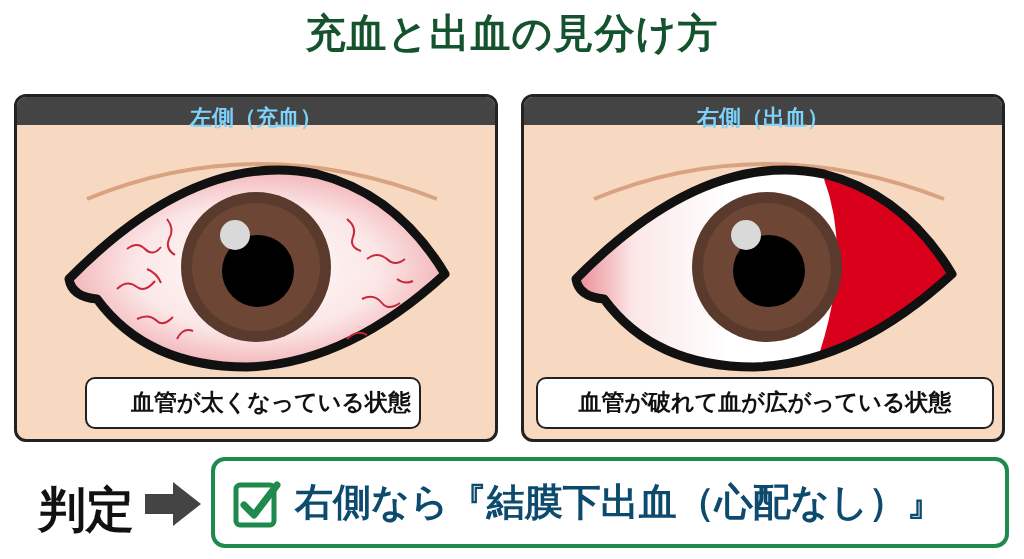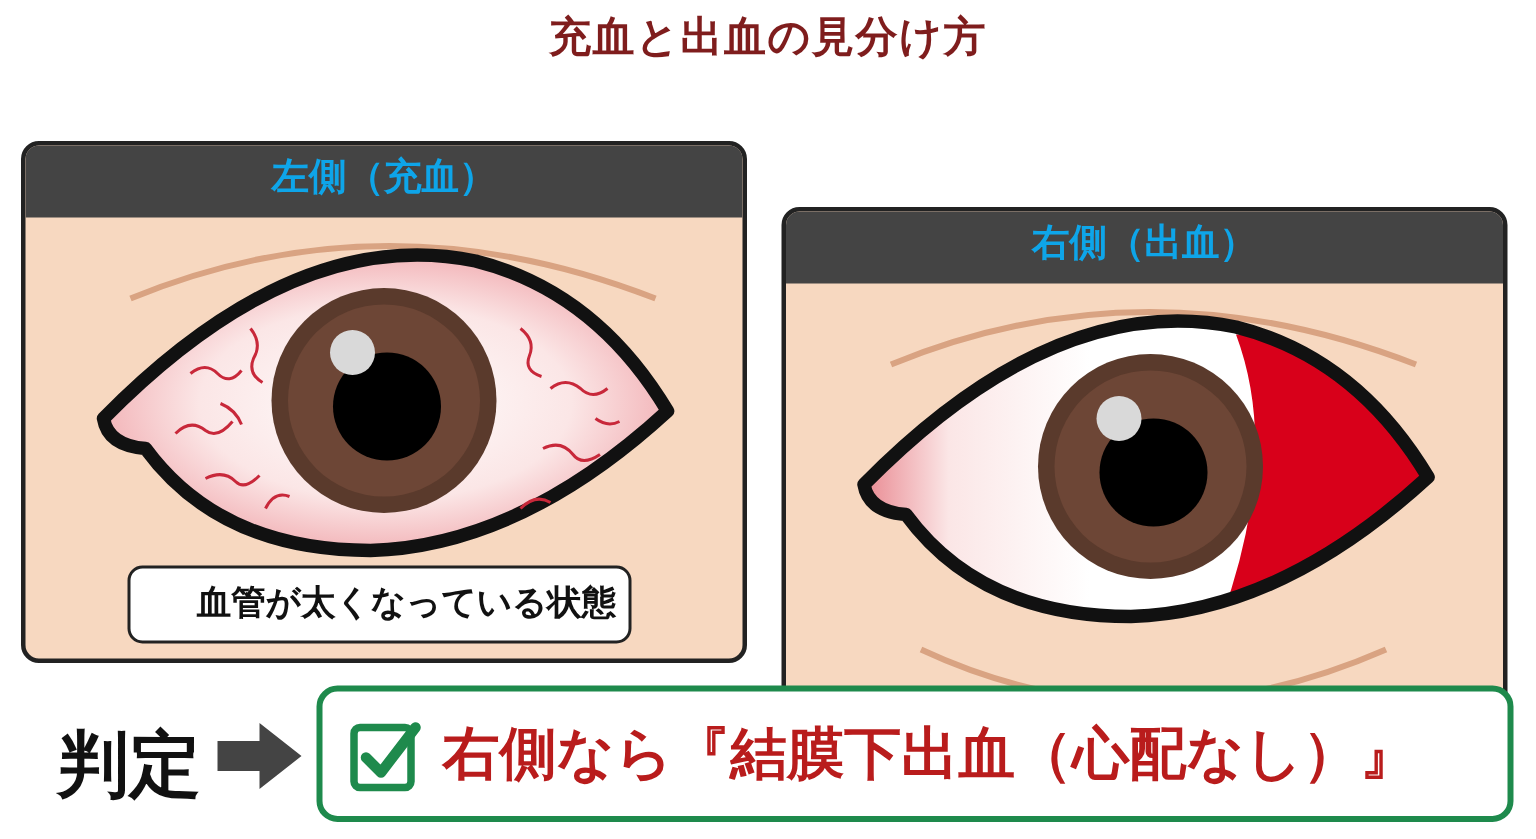--- a/index.html
+++ b/index.html
@@ -1,30 +1,30 @@
 <!DOCTYPE html>
 <html><head>
 <meta charset="utf-8">
 <style>
   html,body{margin:0;padding:0;}
   body{width:1024px;height:559px;background:#ffffff;position:relative;overflow:hidden;font-family:"DejaVu Sans","Liberation Sans",sans-serif;}
-  .title{position:absolute;left:0;top:6px;width:1024px;text-align:center;font-size:28px;font-weight:bold;color:#7f1d1d;letter-spacing:1px;}
+  .title{position:absolute;left:0;top:6px;width:1024px;text-align:center;font-size:40px;font-weight:bold;color:#14532d;letter-spacing:1px;}
   .panel{position:absolute;top:94px;width:484px;height:348px;border:3px solid #222;border-radius:12px;background:#f7d8c0;overflow:hidden;box-sizing:border-box;}
   .panel.left{left:14px;}
-  .panel.right{left:521px;margin-top:44px;}
-  .panel-header{height:48px;background:#444444;color:#0ea5e9;text-align:center;font-size:25px;font-weight:bold;line-height:42px;}
+  .panel.right{left:521px;}
+  .panel-header{height:28px;background:#444444;color:#7dd3fc;text-align:center;font-size:22px;font-weight:bold;line-height:42px;}
   .eye-svg{position:absolute;left:0;top:42px;width:478px;height:300px;}
   .bubble{position:absolute;background:#fff;border:2.5px solid #222;border-radius:10px;font-weight:bold;color:#111;text-align:center;box-sizing:border-box;}
   .bubble.left{left:68px;top:280px;width:336px;height:52px;font-size:23px;line-height:47px;padding-left:36px;}
   .bubble.right{left:12px;top:280px;width:458px;height:52px;font-size:23px;line-height:47px;}
   .verdict-label{position:absolute;left:38px;top:478px;font-size:48px;font-weight:bold;color:#111;}
   .arrow{position:absolute;left:143px;top:480px;width:60px;height:48px;}
   .verdict-box{position:absolute;left:211px;top:457px;width:798px;height:91px;border:4px solid #1e8a4c;border-radius:14px;box-sizing:border-box;background:#fff;}
   .check{position:absolute;left:18px;top:16px;width:48px;height:52px;}
-  .verdict-text{position:absolute;left:80px;top:10px;font-size:38px;font-weight:bold;color:#b91c1c;line-height:62px;white-space:nowrap;text-align:right;}
+  .verdict-text{position:absolute;left:80px;top:10px;font-size:38px;font-weight:bold;color:#0c4a6e;line-height:62px;white-space:nowrap;text-align:right;}
 </style>
 </head>
 <body>
 
 <div class="title">充血と出血の見分け方</div>
 
 <div class="panel left">
   <div class="panel-header">左側（充血）</div>
   <svg class="eye-svg" viewBox="0 0 478 300">
     <defs>
@@ -77,20 +77,21 @@
     <path d="M52 140 Q180 10 300 35 Q380 55 428 135 Q330 225 230 228 Q130 228 80 160 Q55 158 52 140 Z" fill="url(#whiteR)"></path>
     <g clip-path="url(#eyeClipR)">
       <path d="M300 40 Q330 120 290 230 L440 230 L440 40 Z" fill="#d8001a"></path>
     </g>
     <path d="M52 140 Q180 10 300 35 Q380 55 428 135 Q330 225 230 228 Q130 228 80 160 Q55 158 52 140 Z" fill="none" stroke="#111" stroke-width="9" stroke-linejoin="round"></path>
     <circle cx="243" cy="128" r="75" fill="#5a3a2c"></circle>
     <circle cx="243" cy="128" r="64" fill="#6d4636"></circle>
     <circle cx="245" cy="132" r="36" fill="#000"></circle>
     <circle cx="222" cy="96" r="15" fill="#d9d9d9"></circle>
   </svg>
+  <div class="bubble right">血管が破れて血が広がっている状態</div>
 </div>
 
 <div class="verdict-label">判定</div>
 <svg class="arrow" viewBox="0 0 60 48">
   <path d="M2 14 H30 V2 L58 24 L30 46 V34 H2 Z" fill="#444"></path>
 </svg>
 <div class="verdict-box">
   <svg class="check" viewBox="0 0 48 52">
     <rect x="3" y="8" width="38" height="40" rx="4" fill="#fff" stroke="#1e8a4c" stroke-width="5"></rect>
     <path d="M11 28 L21 38 L44 8" fill="none" stroke="#1e8a4c" stroke-width="7" stroke-linecap="round" stroke-linejoin="round"></path>

